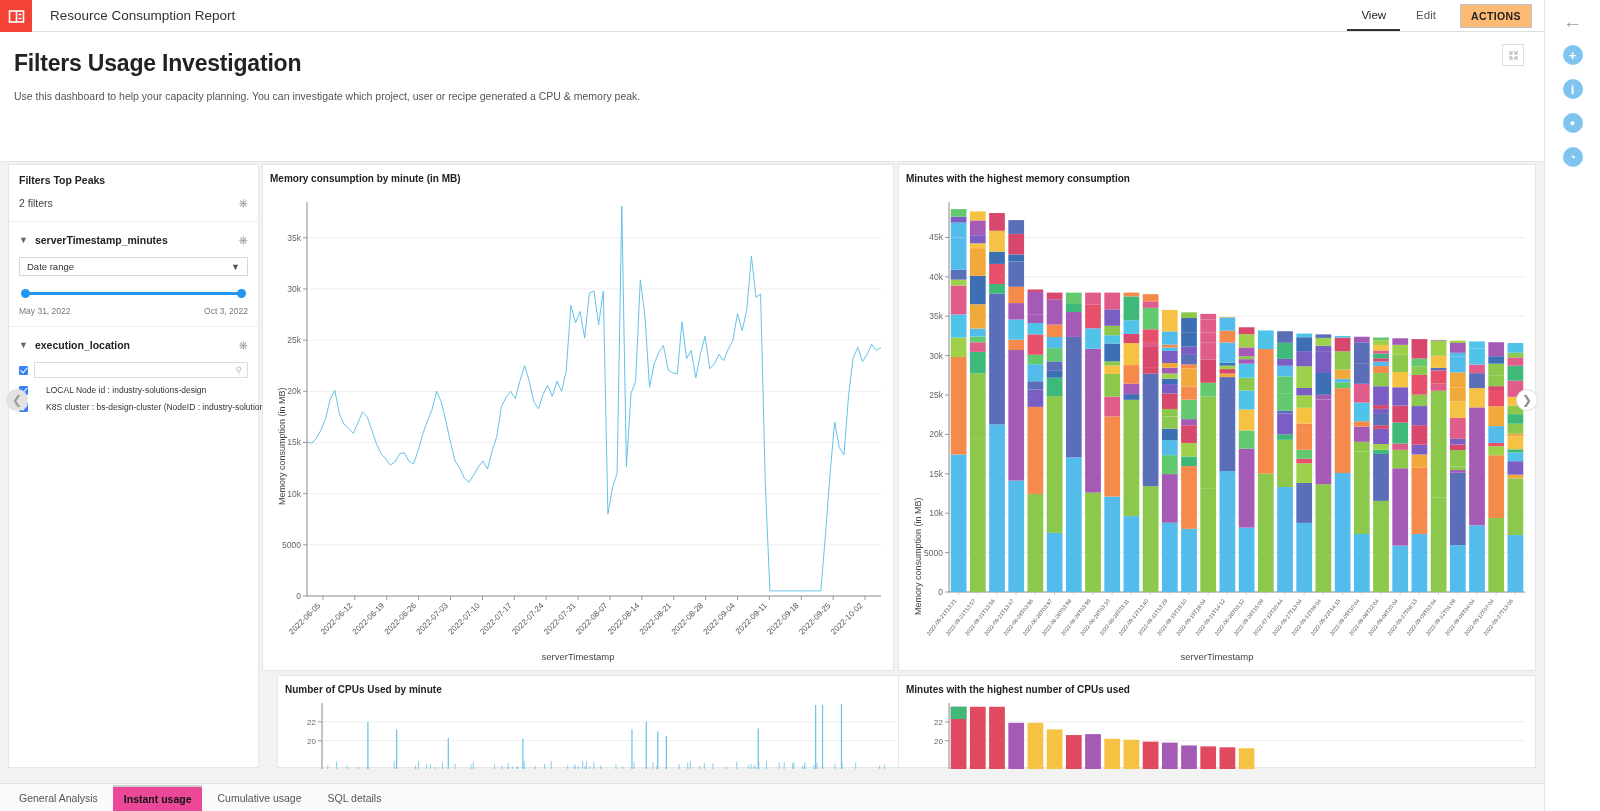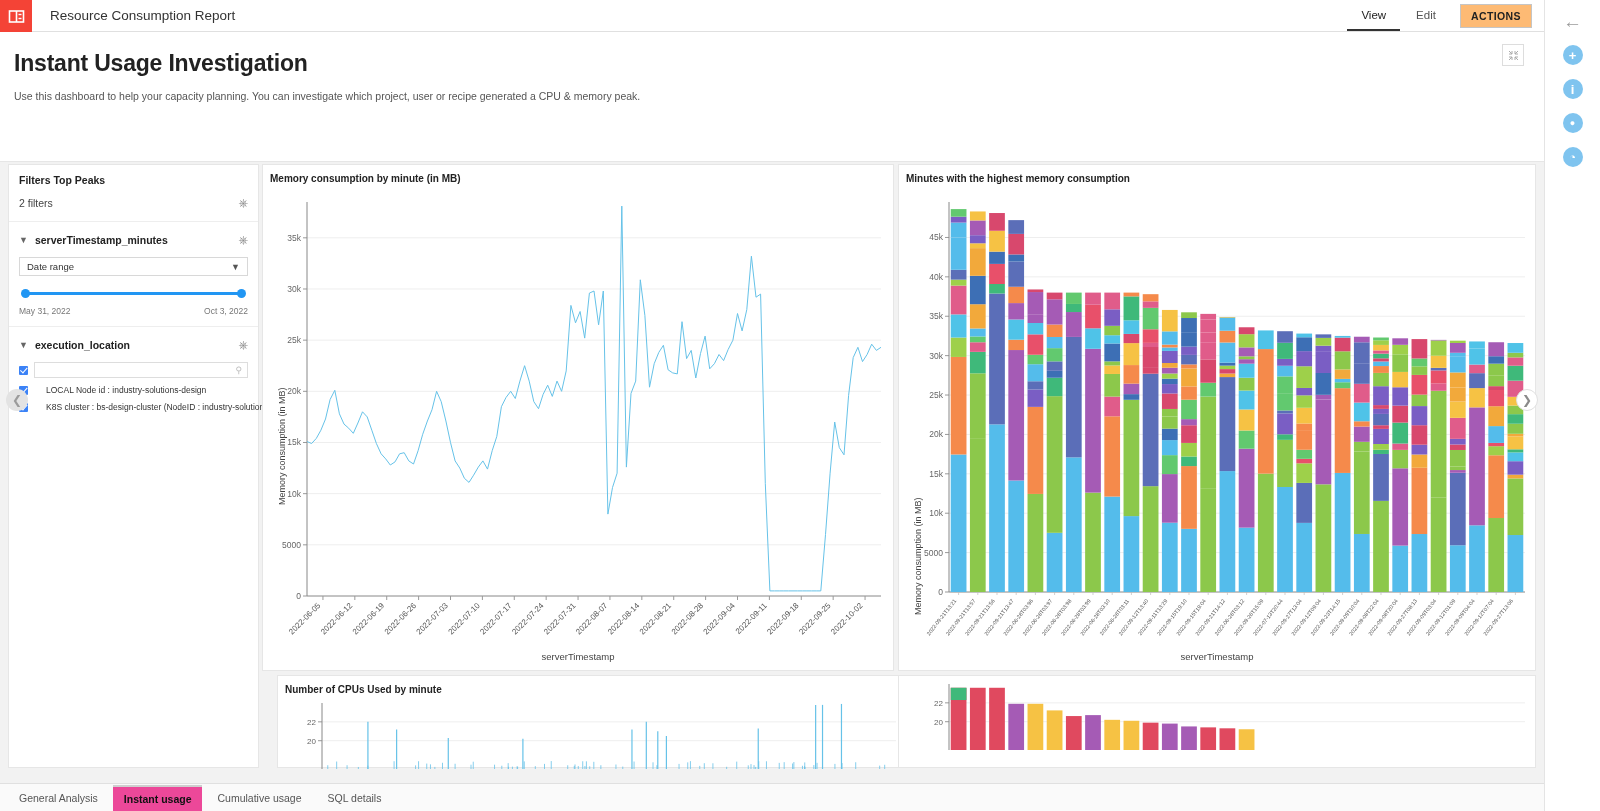--- a/index.html
+++ b/index.html
@@ -216,21 +216,21 @@
     <div class="rail-btn">
       <span class="rail-circ" style="font-size:9px">●</span>
     </div>
     <div class="rail-btn">
       <span class="rail-circ" style="font-size:11px">◔</span>
     </div>
   </div>
   <div class="scroll-v"></div>
 
   <div class="page-header">
-    <div class="page-title">Instant Usage Investigation</div>
+    <div class="page-title">Filters Usage Investigation</div>
     <div class="page-desc">Use this dashboard to help your capacity planning. You can investigate which project, user or recipe generated a CPU &amp; memory peak.</div>
     <div class="expand-btn">
       <svg width="11" height="11" viewBox="0 0 11 11" stroke="#aaa" stroke-width="1" fill="none">
         <path d="M1 1 L4 4 M4 1 L4 4 L1 4"></path>
         <path d="M10 1 L7 4 M7 1 L7 4 L10 4"></path>
         <path d="M1 10 L4 7 M4 10 L4 7 L1 7"></path>
         <path d="M10 10 L7 7 M7 10 L7 7 L10 7"></path>
       </svg>
     </div>
   </div>
@@ -870,20 +870,21 @@
           <line x1="458.7307361507466" y1="66.61349057900416" x2="458.7307361507466" y2="74" stroke="#66c2e8" stroke-width="0.8"></line>
           <line x1="296.2853704673636" y1="70.91737317988526" x2="296.2853704673636" y2="74" stroke="#66c2e8" stroke-width="0.8"></line>
           <line x1="434.91235220754163" y1="68.26872181718643" x2="434.91235220754163" y2="74" stroke="#66c2e8" stroke-width="0.8"></line>
           <line x1="58.66816783634395" y1="66.52170666052108" x2="58.66816783634395" y2="74" stroke="#66c2e8" stroke-width="0.8"></line>
           <line x1="606.7001772162971" y1="69.77103996173061" x2="606.7001772162971" y2="74" stroke="#66c2e8" stroke-width="0.8"></line>
         </svg>
       </div>
   </div>
 
   <div class="card c-cpu-bar">
+    <div class="card-title">Minutes with the highest number of CPUs used</div>
     <div class="plot" id="plot-cpu-bar">
         <svg width="636" height="74">
           <line x1="50" y1="45.714285714285715" x2="626" y2="45.714285714285715" stroke="#eee" stroke-width="1"></line>
           <text x="44" y="48.714285714285715" text-anchor="end" font-size="8" fill="#666" font-family="&quot;Liberation Sans&quot;, sans-serif">20</text>
           <line x1="46" y1="45.714285714285715" x2="50" y2="45.714285714285715" stroke="#999" stroke-width="1"></line>
           <line x1="50" y1="26.857142857142854" x2="626" y2="26.857142857142854" stroke="#eee" stroke-width="1"></line>
           <text x="44" y="29.857142857142854" text-anchor="end" font-size="8" fill="#666" font-family="&quot;Liberation Sans&quot;, sans-serif">22</text>
           <line x1="46" y1="26.857142857142854" x2="50" y2="26.857142857142854" stroke="#999" stroke-width="1"></line>
           <line x1="50" y1="8" x2="50" y2="74" stroke="#888" stroke-width="1"></line>
           <rect x="51.728" y="11.771428571428558" width="15.743999999999998" height="62.22857142857144" fill="#e0495f"></rect>

